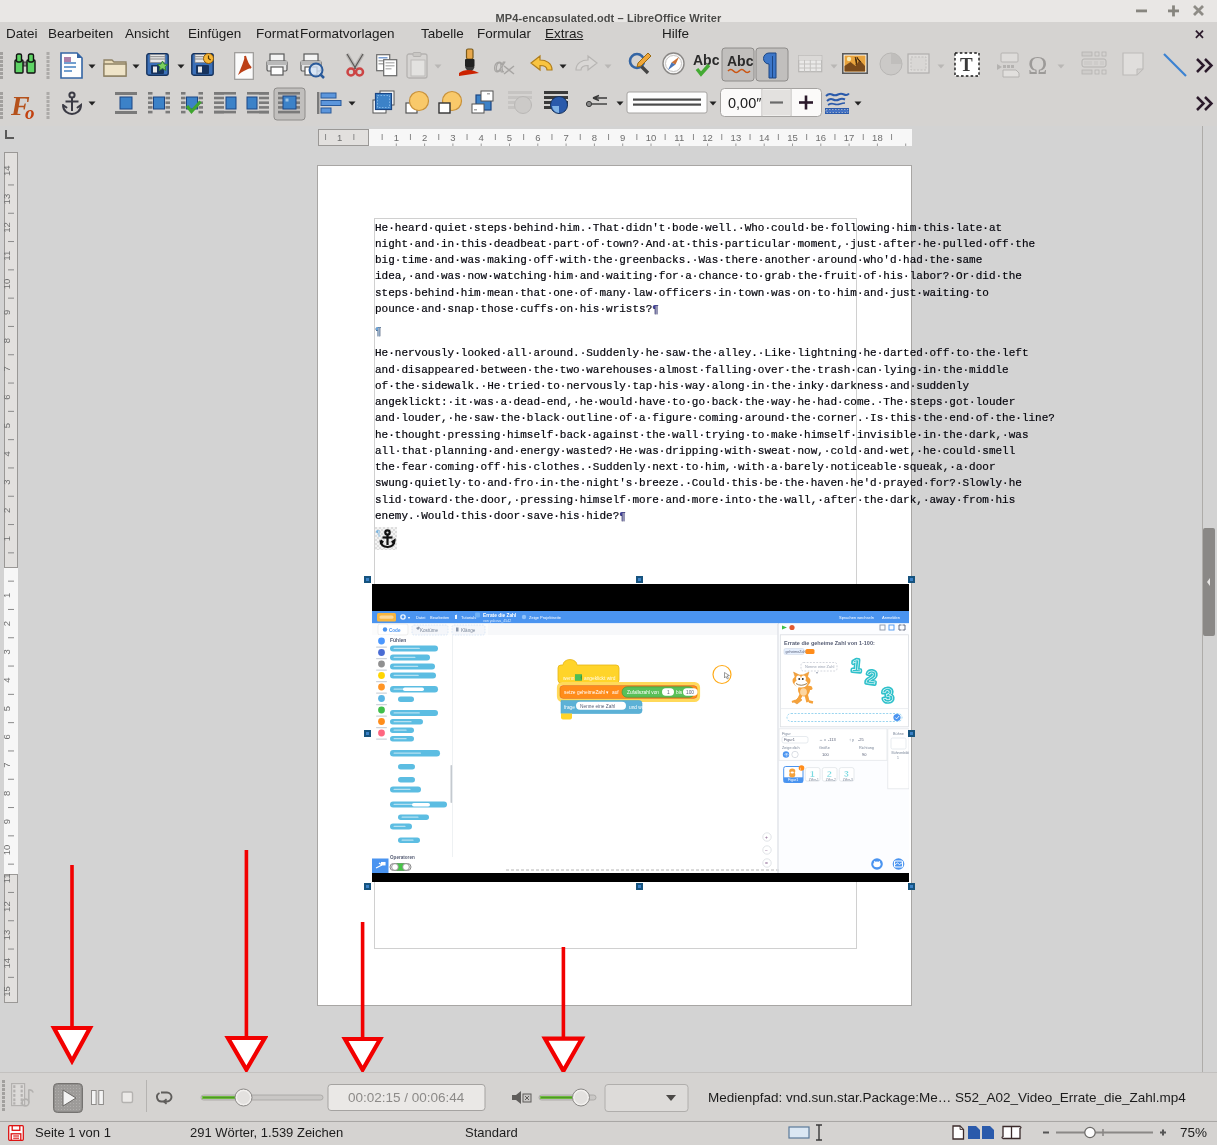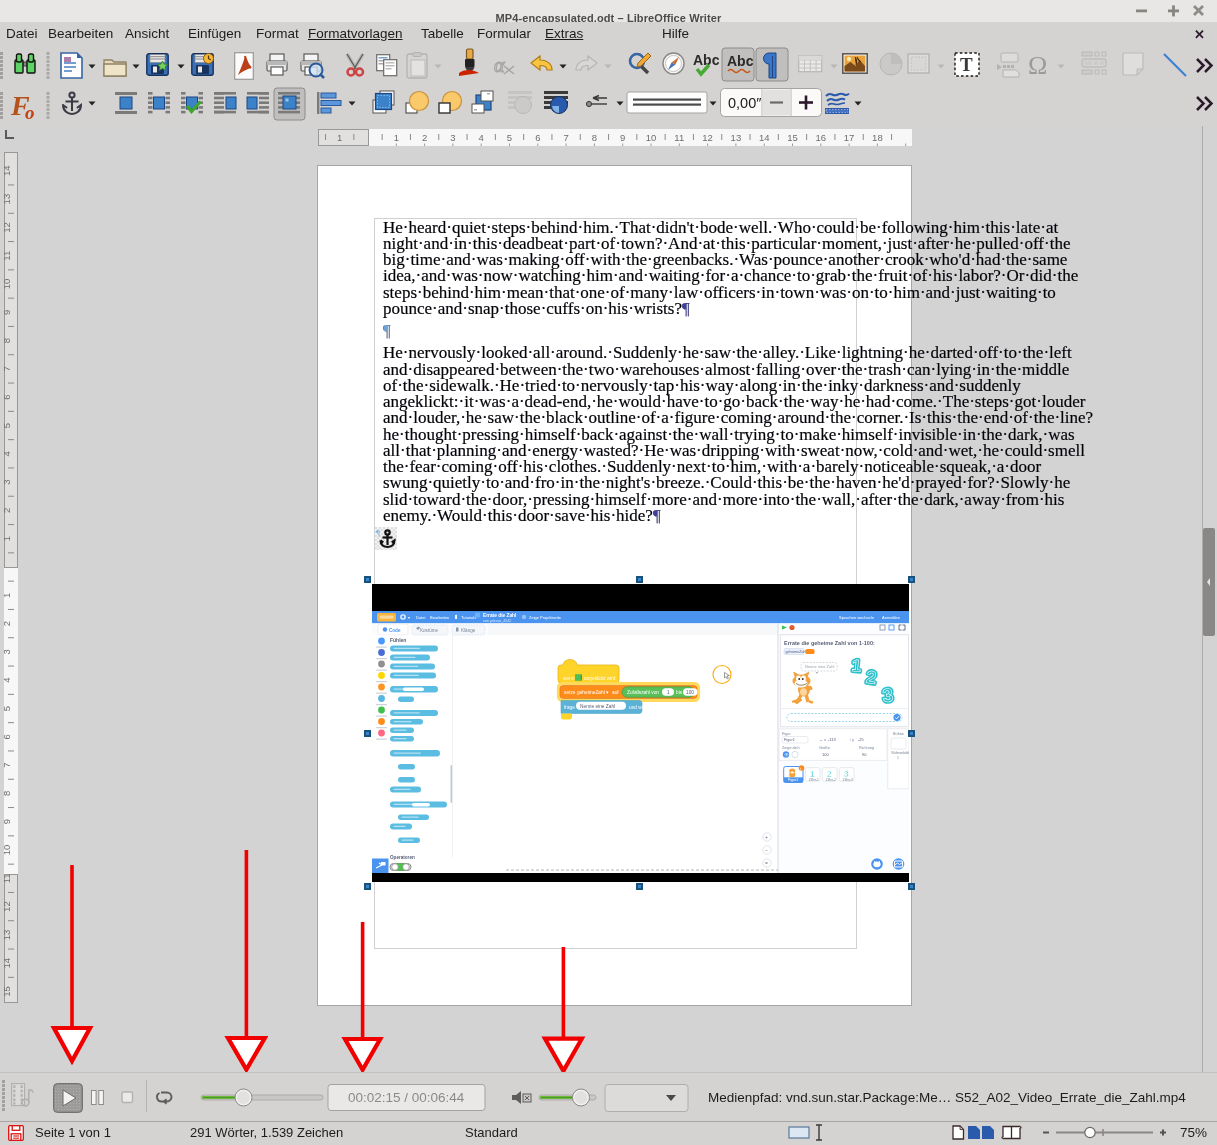--- a/index.html
+++ b/index.html
@@ -12,21 +12,21 @@
 #menux{right:12px;top:27px;font-size:13px;font-weight:bold;color:#2b1a2b;}
 #toolbar1{left:0;top:46px;width:1217px;height:40px;background:#d5d3d1;}
 #toolbar2{left:0;top:86px;width:1217px;height:40px;background:#d5d3d1;}
 #docview{left:0;top:126px;width:1202px;height:946px;background:#d3d3d3;overflow:hidden;}
 #rightstrip{left:1202px;top:126px;width:15px;height:946px;background:#d3d3d3;border-left:1px solid #aeaca9;}
 #sidegrip{left:1203px;top:528px;width:12px;height:108px;background:#8a8886;border-radius:2px;}
 #page{left:317px;top:39px;width:595px;height:841px;background:#ffffff;border:1px solid #a8a6a4;}
 #textbound{left:374px;top:92px;width:483px;height:731px;border:1px solid #d0d0d0;}
 #mediabar{left:0;top:1072px;width:1217px;height:48px;background:#d5d3d1;border-top:1px solid #bdbbb9;}
 #statusbar{left:0;top:1121px;width:1217px;height:24px;background:#d5d3d1;border-top:1px solid #a9a7a5;}
-#doctext{left:383px;top:219.6px;font-family:Liberation Serif, serif;font-size:17px;color:#000;-webkit-text-stroke:0.22px #1a1a2e;}
+#doctext{left:375px;top:219.6px;font-family:Liberation Mono, monospace;font-size:11px;color:#000;-webkit-text-stroke:0.22px #1a1a2e;}
 .dl{height:16.26px;line-height:16.26px;white-space:nowrap;}
 .para{margin-bottom:6px;}
 .pm{color:#40409c;}
 .handle{position:absolute;width:7px;height:7px;background:#9cc3e5;border:2px solid #16537e;}
 .handle:after{content:"";position:absolute;left:0px;top:0px;width:3px;height:3px;background:#3c82c8;}
 </style></head><body>
 
 <div id="titlebar" class="abs"></div>
 <div id="titletext" class="abs">MP4-encapsulated.odt – LibreOffice Writer</div>
 <svg class="abs" style="left:1130px;top:0;" width="87" height="22">
@@ -34,21 +34,21 @@
     <rect x="38" y="9.5" width="11" height="2.8" fill="#87857f"></rect>
     <rect x="42.1" y="5.4" width="2.8" height="11" fill="#87857f"></rect>
     <path d="M64 6 l9 9 M73 6 l-9 9" stroke="#8e8c86" stroke-width="2.8"></path>
   </svg>
 <div id="menubar" class="abs"></div>
 <div class="mitem abs" style="left:6px;">Datei</div>
 <div class="mitem abs" style="left:48px;">Bearbeiten</div>
 <div class="mitem abs" style="left:125px;">Ansicht</div>
 <div class="mitem abs" style="left:188px;text-align:center;">Einfügen</div>
 <div class="mitem abs" style="left:256px;">Format</div>
-<div class="mitem abs" style="left:308px;text-decoration:underline;">Formatvorlagen</div>
+<div class="mitem abs" style="left:300px;">Formatvorlagen</div>
 <div class="mitem abs" style="left:421px;">Tabelle</div>
 <div class="mitem abs" style="left:477px;">Formular</div>
 <div class="mitem abs" style="left:545px;text-decoration:underline;">Extras</div>
 <div class="mitem abs" style="left:601px;margin-top:32px;">Fenster</div>
 <div class="mitem abs" style="left:662px;">Hilfe</div>
 <div id="menux" class="abs">✕</div>
 <style>
 #page{left:317px;top:165px;}
 #textbound{left:374px;top:218px;}
 </style>
@@ -541,21 +541,21 @@
     <line x1="8" y1="794.75" x2="14" y2="794.75" stroke="#8a8a8a" stroke-width="1"></line>
     <text x="10" y="837.2" font-size="9.5" fill="#6e6e6e" text-anchor="middle" transform="rotate(-90 10 837.2)" font-family="Liberation Sans">14</text>
     <line x1="8" y1="823.05" x2="14" y2="823.05" stroke="#8a8a8a" stroke-width="1"></line>
     <text x="10" y="865.5" font-size="9.5" fill="#6e6e6e" text-anchor="middle" transform="rotate(-90 10 865.5)" font-family="Liberation Sans">15</text>
     <line x1="8" y1="851.35" x2="14" y2="851.35" stroke="#8a8a8a" stroke-width="1"></line>
   </svg>
 <div id="doctext" class="abs">
     <div class="para">
       <div class="dl">He·heard·quiet·steps·behind·him.·That·didn't·bode·well.·Who·could·be·following·him·this·late·at</div>
       <div class="dl">night·and·in·this·deadbeat·part·of·town?·And·at·this·particular·moment,·just·after·he·pulled·off·the</div>
-      <div class="dl">big·time·and·was·making·off·with·the·greenbacks.·Was·pounce·another·crook·who'd·had·the·same</div>
+      <div class="dl">big·time·and·was·making·off·with·the·greenbacks.·Was·there·another·around·who'd·had·the·same</div>
       <div class="dl">idea,·and·was·now·watching·him·and·waiting·for·a·chance·to·grab·the·fruit·of·his·labor?·Or·did·the</div>
       <div class="dl">steps·behind·him·mean·that·one·of·many·law·officers·in·town·was·on·to·him·and·just·waiting·to</div>
       <div class="dl">pounce·and·snap·those·cuffs·on·his·wrists?<span class="pm">¶</span></div>
     </div>
     <div class="para">
       <div class="dl"><span class="pm" style="color:#6ba3d6;">¶</span></div>
     </div>
     <div class="para">
       <div class="dl">He·nervously·looked·all·around.·Suddenly·he·saw·the·alley.·Like·lightning·he·darted·off·to·the·left</div>
       <div class="dl">and·disappeared·between·the·two·warehouses·almost·falling·over·the·trash·can·lying·in·the·middle</div>

